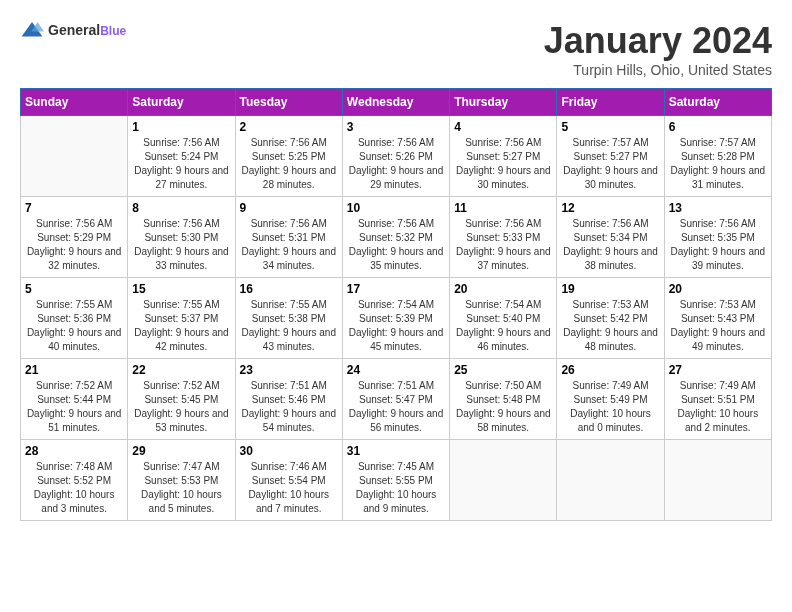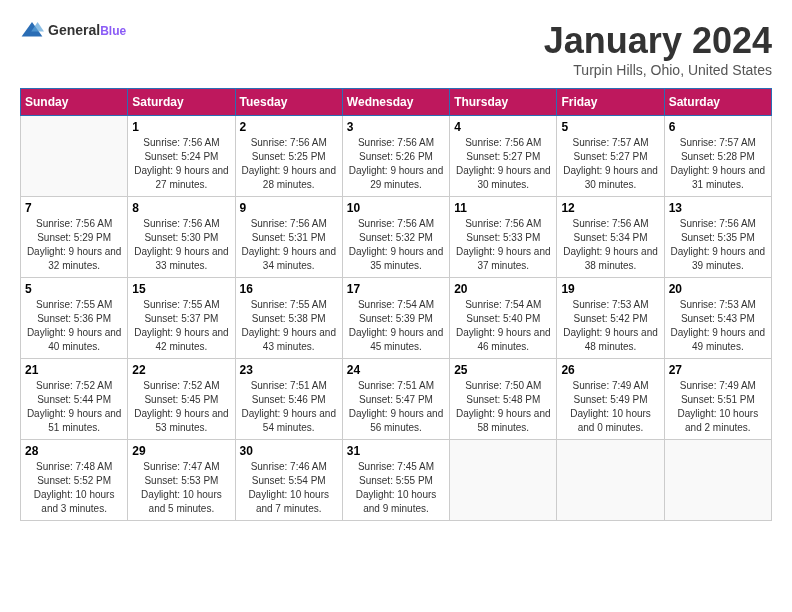--- a/index.html
+++ b/index.html
@@ -46,21 +46,21 @@
     .calendar-subtitle {
       font-size: 14px;
       color: #555;
     }
     table {
       width: 100%;
       border-collapse: collapse;
       font-size: 11px;
     }
     thead tr th {
-      background-color: #be185d;
+      background-color: #a21caf;
       color: #fff;
       padding: 6px 4px;
       text-align: left;
       font-size: 12px;
       font-weight: bold;
       border: 1px solid #2a6db5;
     }
     tbody tr td {
       border: 1px solid #ccc;
       vertical-align: top;

